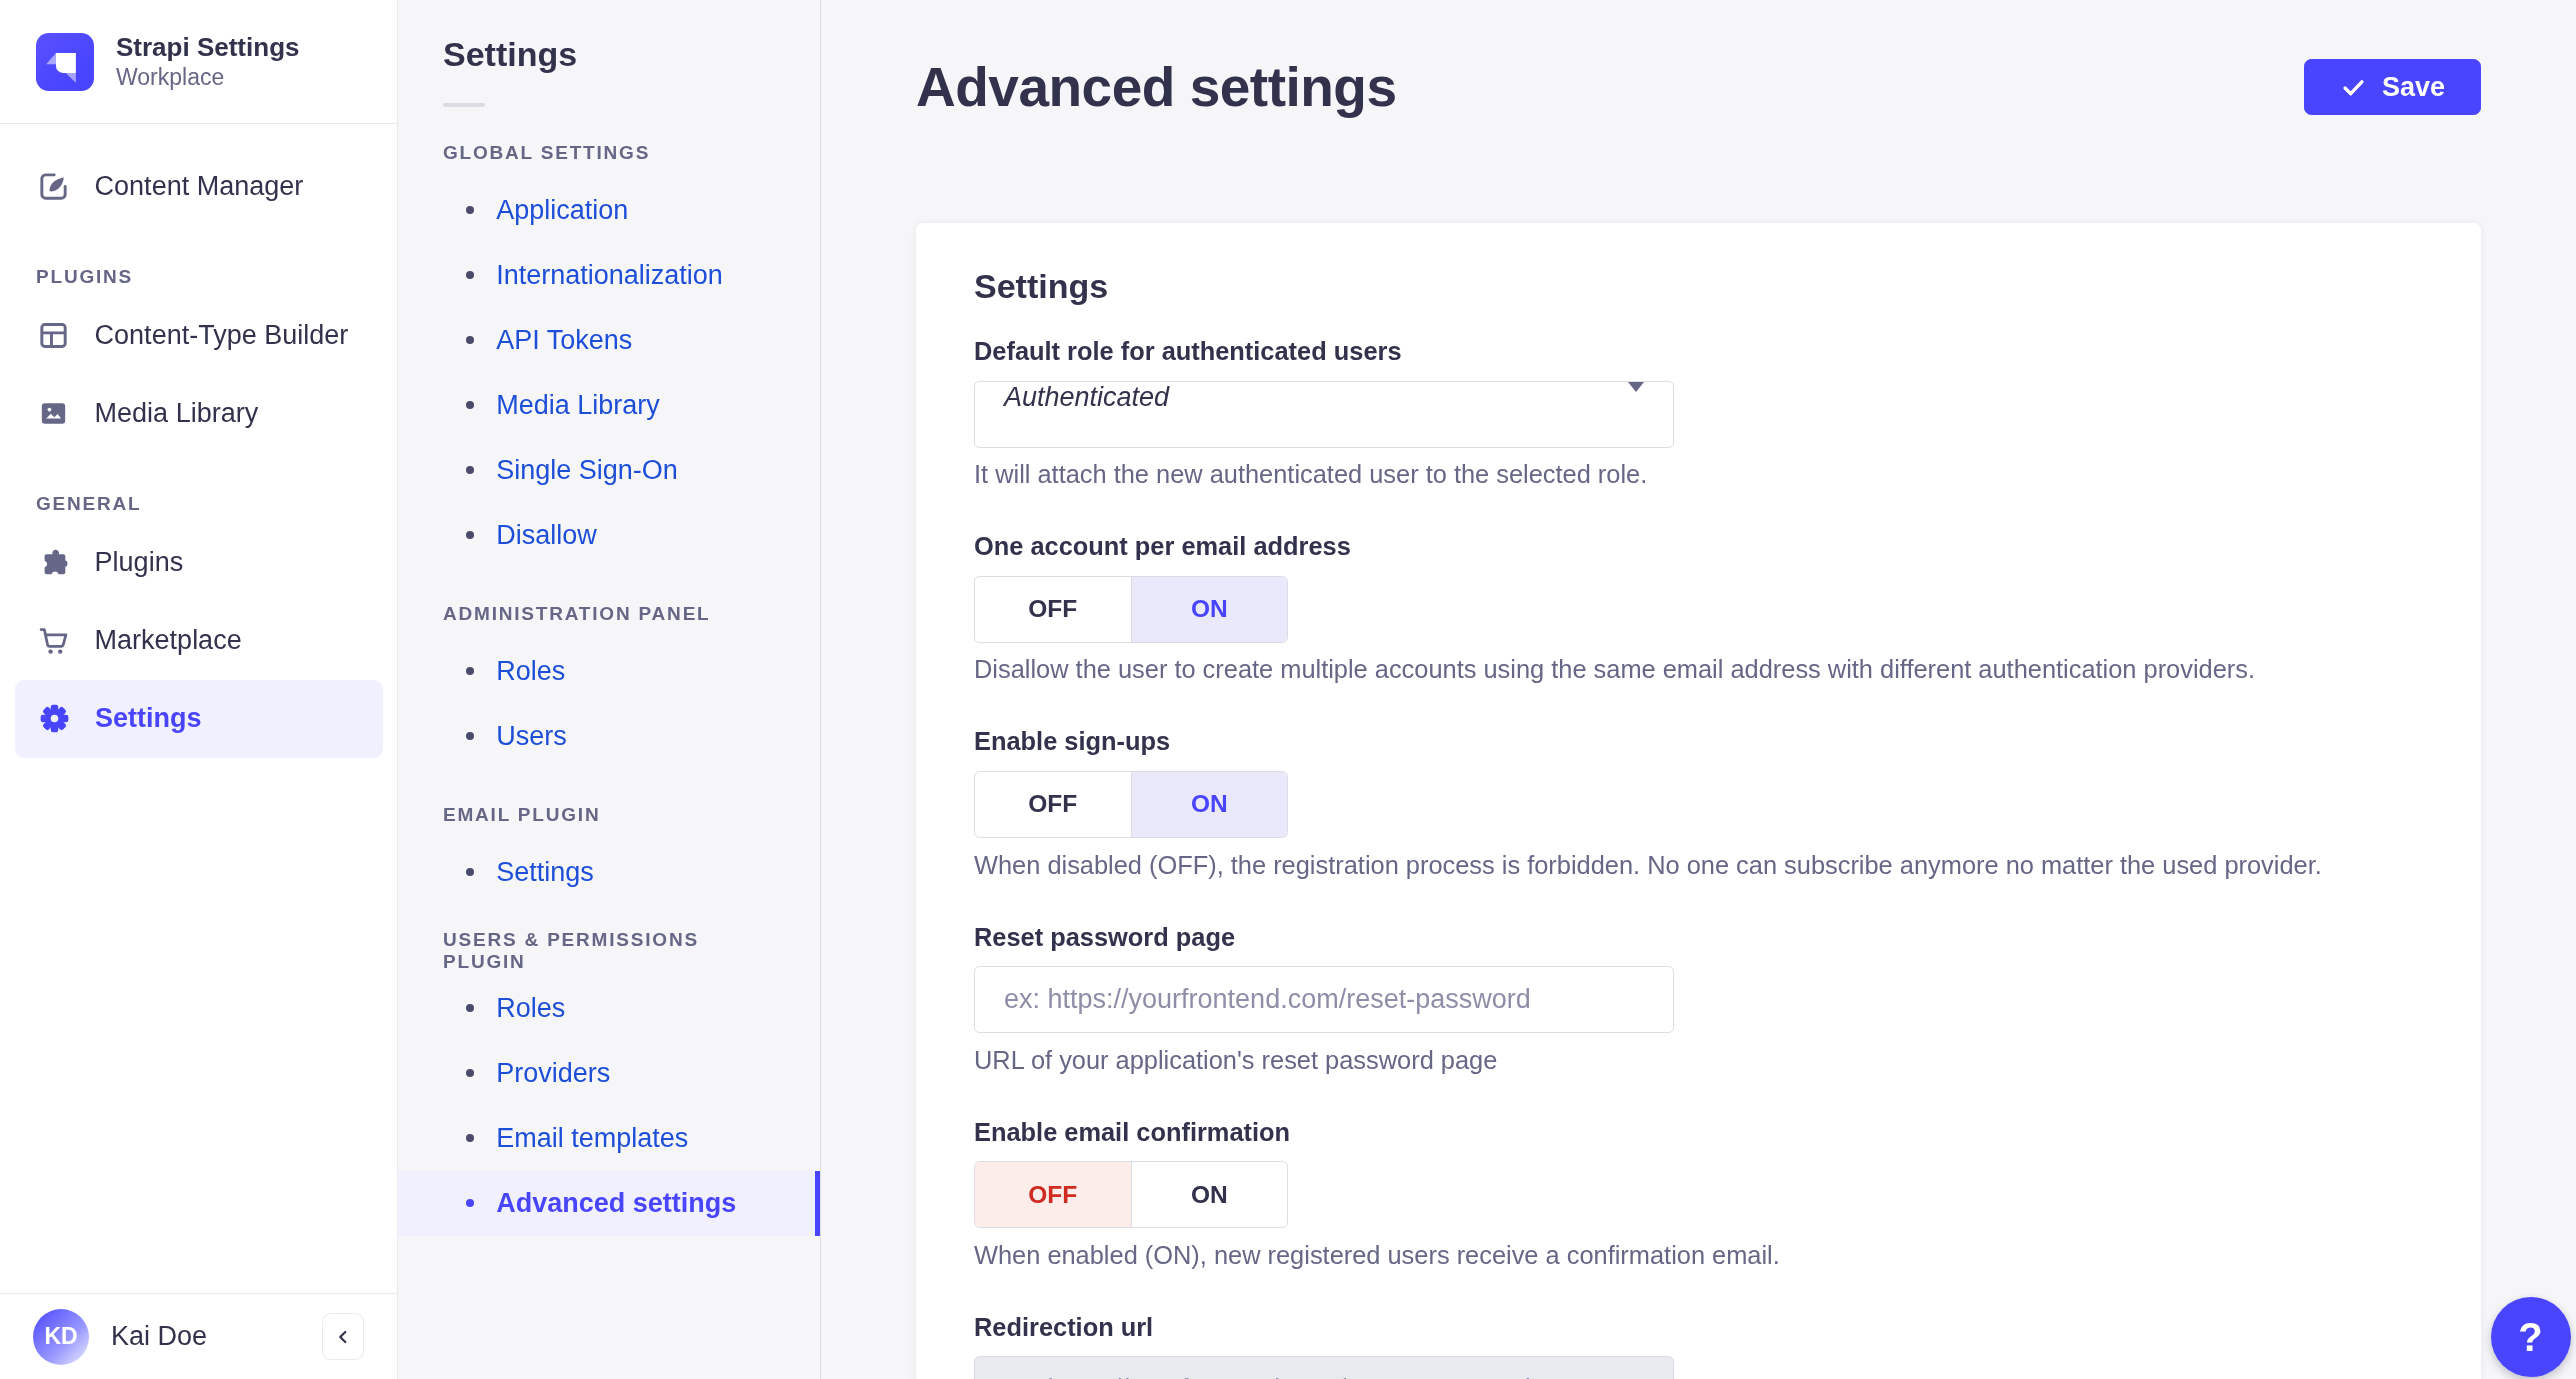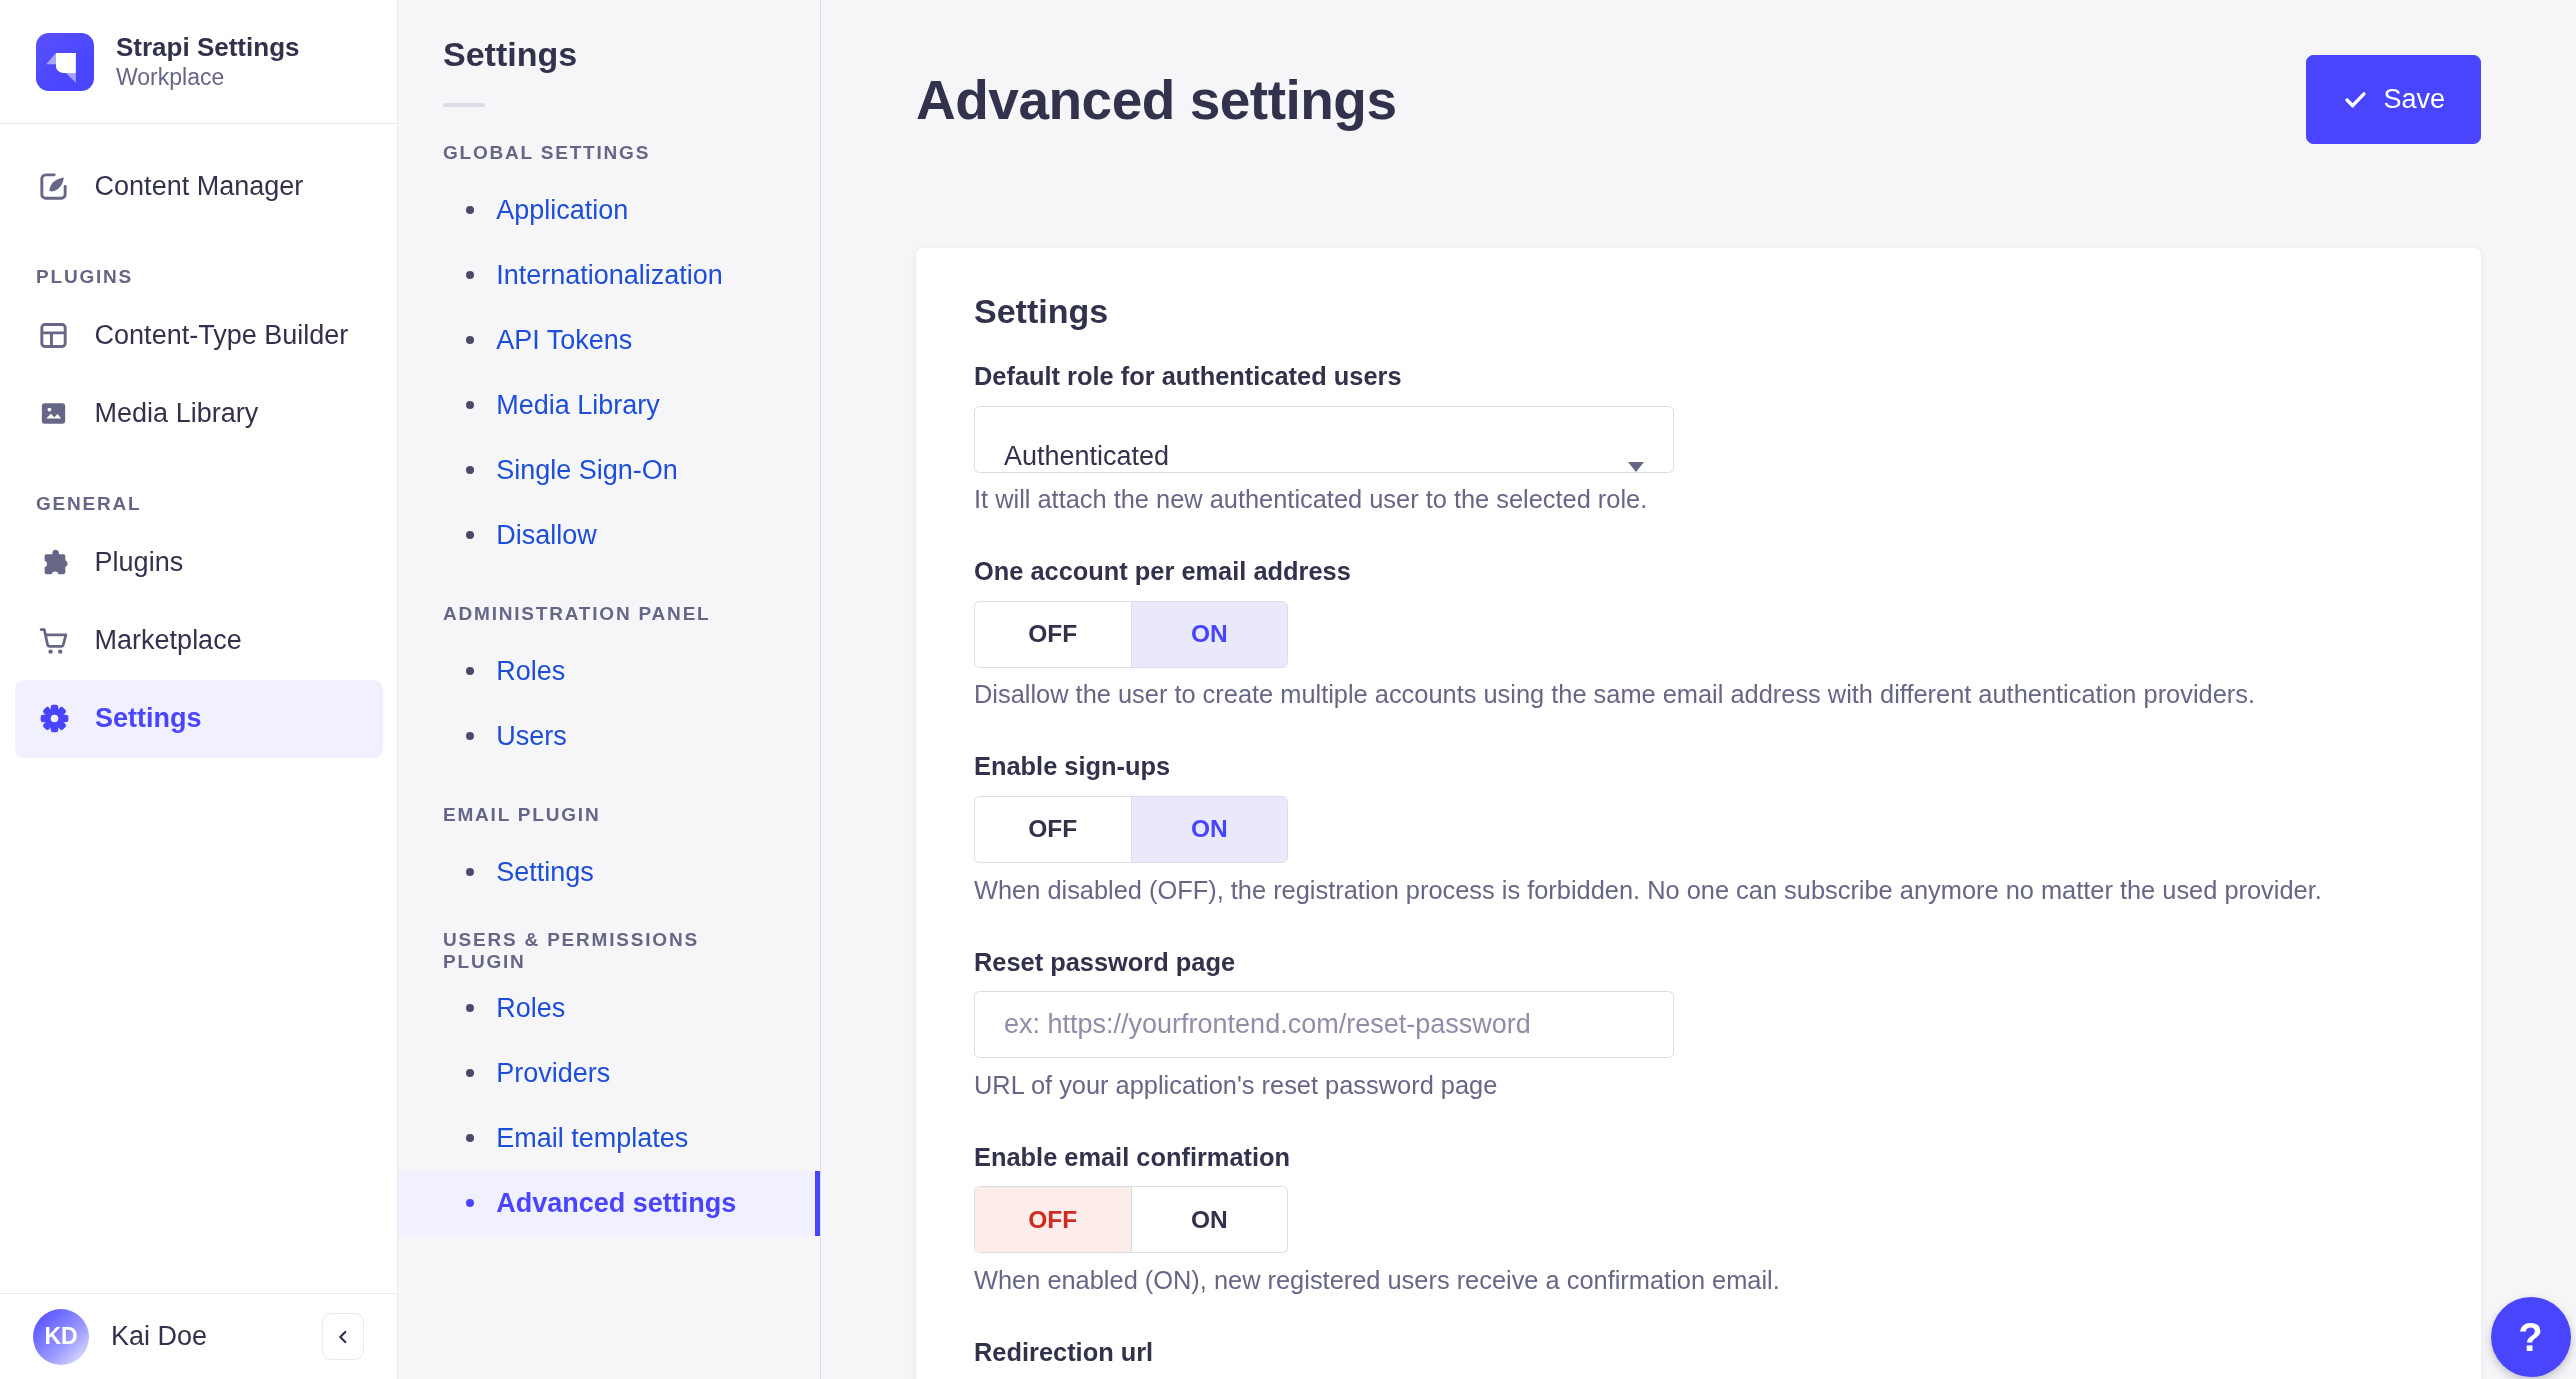--- a/index.html
+++ b/index.html
@@ -32,30 +32,30 @@
   .subnav-header { font-size:19px; font-weight:bold; letter-spacing:1.8px; color:#666687; padding:0 45px; height:42px; display:flex; align-items:center; margin-bottom:3.6px; }
   .subnav-item { height:65px; display:flex; align-items:center; padding-left:68px; font-size:27px; color:#1d4ed8; cursor:pointer; }
   .bullet { width:8.2px; height:8.2px; min-width:8.2px; border-radius:50%; background:#4a4a6a; margin-right:22px; }
   .subnav-item.active { background:#f0f0ff; border-right:5.5px solid #4945ff; color:#4945ff; font-weight:bold; }
   .subnav-item.active .bullet { background:#4945ff; }
 
   
   .main { flex:1; position:relative; padding:0 95px; overflow:hidden; }
   .main-header { display:flex; align-items:center; justify-content:space-between; padding-top:55px; }
   .page-title { font-size:55px; font-weight:bold; color:#32324d; letter-spacing:-0.5px; }
-  .save-btn { display:flex; align-items:center; gap:14.5px; height:89px; padding:0 35px; background:#4945ff; border:1.8px solid #4945ff; border-radius:7.3px; color:#fff; font-size:27px; font-weight:normal; cursor:pointer; font-family:inherit; }
+  .save-btn { display:flex; align-items:center; gap:14.5px; height:56px; padding:0 35px; background:#4945ff; border:1.8px solid #4945ff; border-radius:7.3px; color:#fff; font-size:27px; font-weight:bold; cursor:pointer; font-family:inherit; }
 
   .card { margin-top:104px; background:#fff; border-radius:7.3px; box-shadow:0 1.8px 7.3px rgba(33,33,52,0.08); padding:44px 58px 58px; min-height:1272px; }
   .card-title { font-size:34px; font-weight:bold; color:#32324d; }
   .field { margin-top:43px; }
   .field:first-of-type { margin-top:31px; }
   .field-label { font-size:25.4px; font-weight:bold; color:#32324d; margin-bottom:14.5px; }
   .hint { font-size:25.4px; color:#666687; margin-top:12.7px; }
 
-  .select { width:700px; height:67px; background:#fff; border:1.8px solid #dcdce4; border-radius:5.5px; display:flex; align-items:flex-end; justify-content:space-between; padding:0 29px; cursor:pointer; }
+  .select { width:700px; height:67px; background:#fff; border:1.8px solid #dcdce4; border-radius:5.5px; display:flex; align-items:flex-start; justify-content:space-between; padding:0 29px; cursor:pointer;font-style:italic; }
   .select-value { font-size:27px; color:#32324d; }
   .caret-down { width:0; height:0; border-left:8.2px solid transparent; border-right:8.2px solid transparent; border-top:10px solid #666687; }
 
   .text-input { width:700px; height:67px; border:1.8px solid #dcdce4; border-radius:5.5px; background:#fff; padding:0 29px; font-size:27px; font-family:inherit; color:#32324d; }
   .text-input::placeholder { color:#8e8ea9; opacity:1; }
   .text-input:disabled { background:#e9e9f0; border-color:#dcdce4; }
 
   .toggle { display:flex; width:314px; height:67px; border:1.8px solid #dcdce4; border-radius:5.5px; background:#fff; overflow:hidden; }
   .toggle-opt { flex:1; display:flex; align-items:center; justify-content:center; font-size:24.5px; font-weight:bold; color:#32324d; cursor:pointer; }
   .toggle-opt.sel-on { background:#e9e9fb; color:#4945ff; border-left:1.8px solid #dcdce4; }

